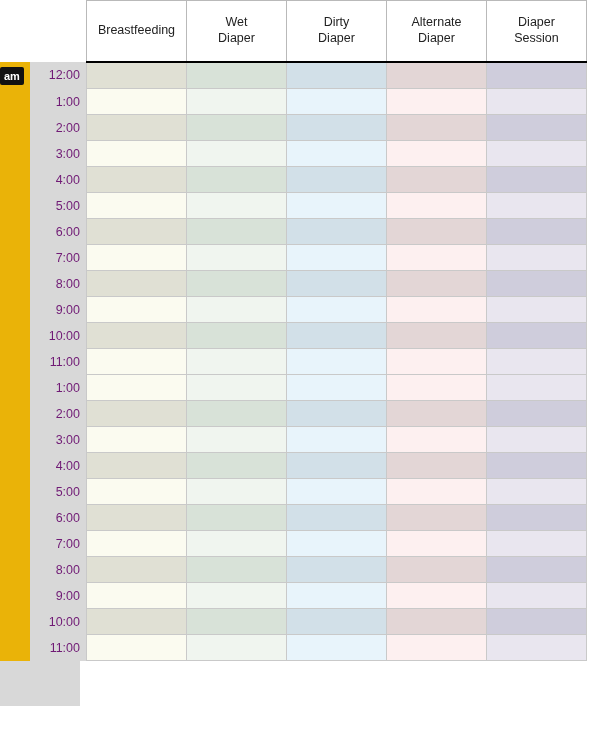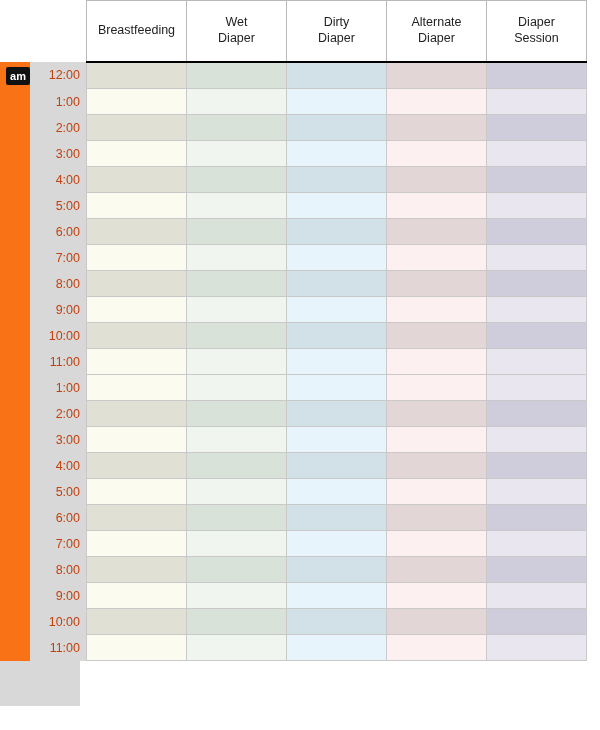--- a/index.html
+++ b/index.html
@@ -48,22 +48,22 @@
     text-align: center;
     vertical-align: middle;
     padding: 2px 4px;
   }
   
   td.ampm {
     width: 30px;
     height: 25px;
     padding: 0;
     border: none;
-    background: #f97316;
-    text-align: right;
+    background: #eab308;
+    text-align: left;
     vertical-align: middle;
   }
   td.ampm .tag {
     display: inline-block;
     background: #111111;
     color: #ffffff;
     font-size: 11px;
     font-weight: bold;
     line-height: 14px;
     padding: 2px 4px;
@@ -71,21 +71,21 @@
   }
   td.time {
     width: 50px;
     height: 25px;
     padding: 0 6px 0 0;
     border: none;
     background: #d8d8d8;
     text-align: right;
     vertical-align: middle;
     font-size: 12.5px;
-    color: #c2410c;
+    color: #701a75;
     white-space: nowrap;
   }
   td.cell {
     height: 25px;
     padding: 0;
     border: 1px solid #c9c9c9;
     font-size: 11px;
   }
   tr.hour-noon td.cell {
     border-top: 2px solid #000000;

